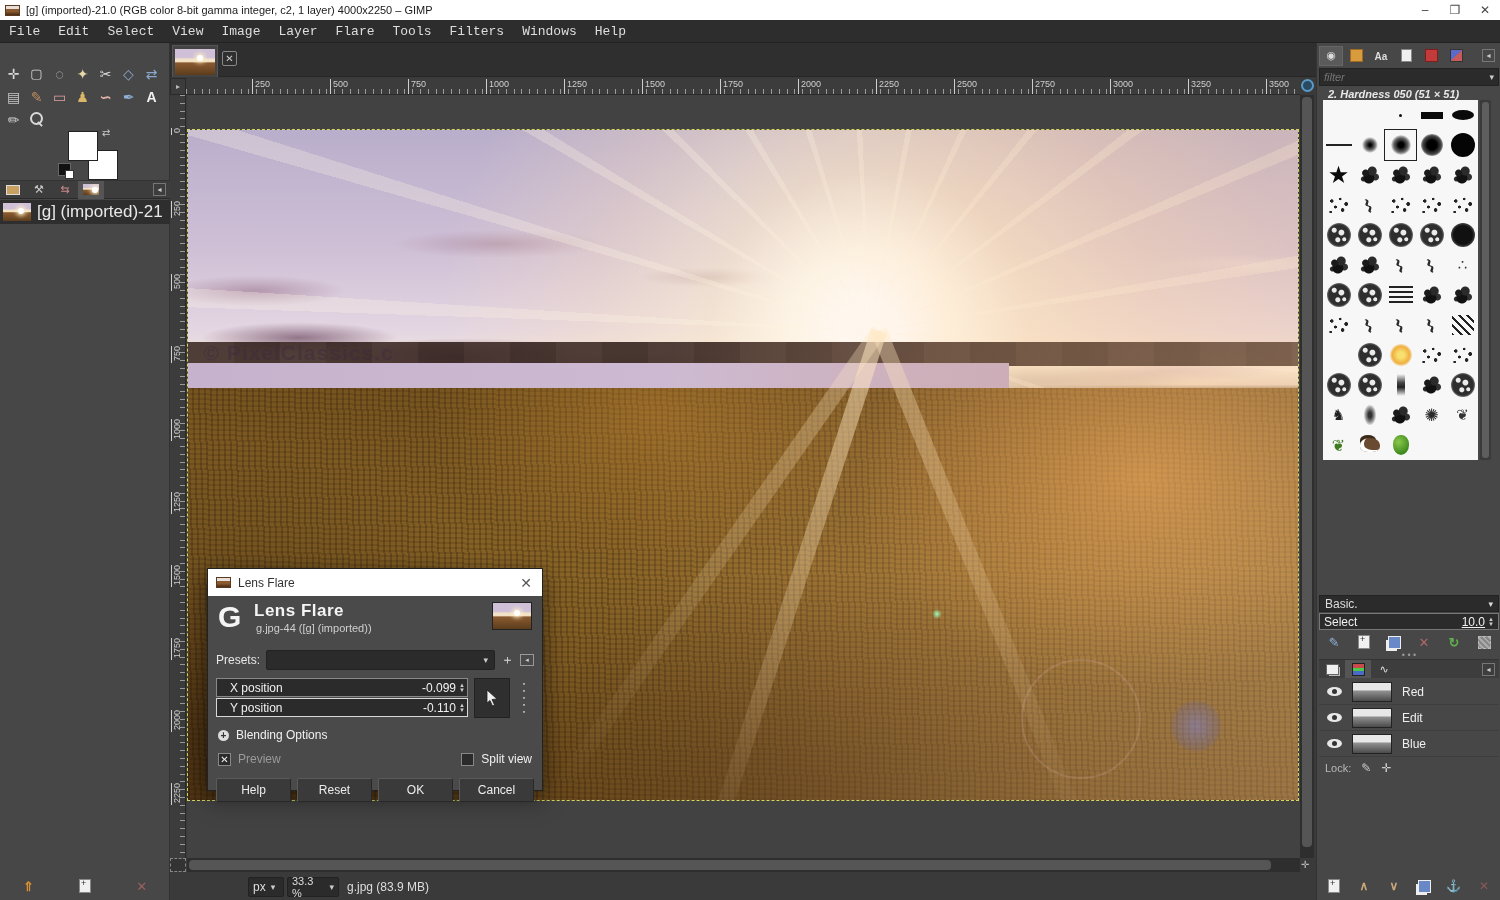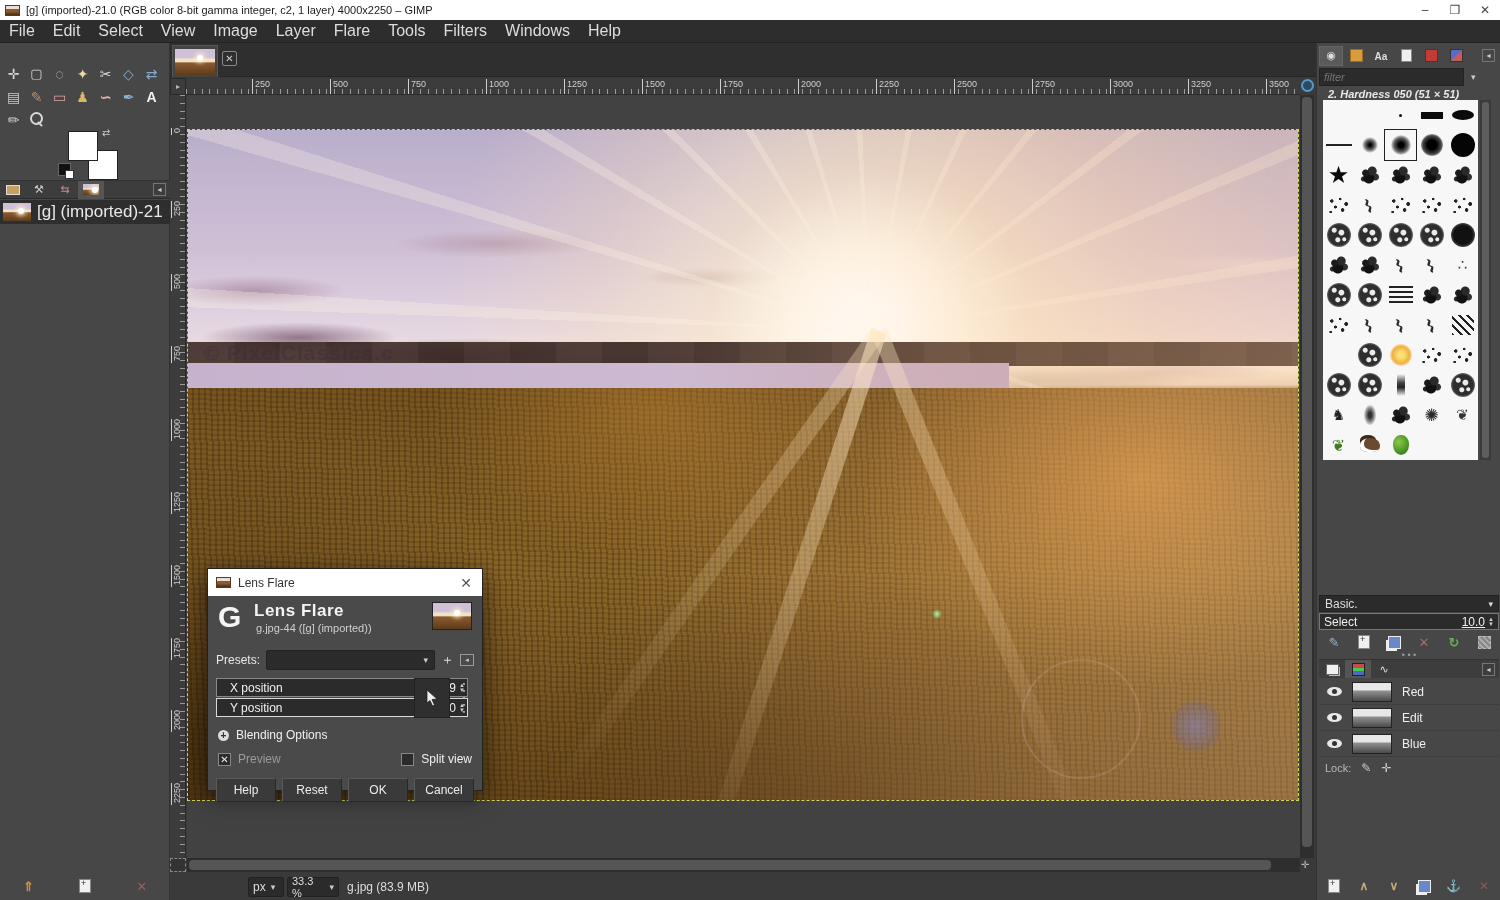--- a/index.html
+++ b/index.html
@@ -7,21 +7,21 @@
   #app{position:relative;width:1500px;height:900px;background:#474747;font-size:12px;color:#dcdcdc;}
 
   
   #titlebar{position:absolute;left:0;top:0;width:1500px;height:20px;background:#ffffff;color:#1a1a1a;display:flex;align-items:center;font-size:11px;}
   .app-ico{width:15px;height:11px;margin:0 6px 0 5px;border:1px solid #5a3a20;background:linear-gradient(180deg,#e8e0d8 0 30%,#8a5a30 30% 60%,#4a2c14 100%);}
   #winbtns{margin-left:auto;display:flex;}
   #winbtns span{width:30px;text-align:center;color:#444;font-size:12px;cursor:default;}
 
   
   #menubar{position:absolute;left:0;top:20px;width:1500px;height:23px;background:#2d2d2d;border-bottom:1px solid #222;display:flex;align-items:center;}
-  #menubar span{padding:0 9px;color:#dedede;font-size:16px;}
+  #menubar span{padding:0 9px;color:#dedede;font-size:13px;font-family:Liberation Mono, monospace;}
 
   
   #toolbox{position:absolute;left:0;top:43px;width:170px;height:857px;background:#474747;border-right:1px solid #333;}
   #tools{position:absolute;left:2px;top:19px;width:166px;display:flex;flex-wrap:wrap;}
   .tool{width:23px;height:23px;display:flex;align-items:center;justify-content:center;font-size:14px;color:#d8d8d8;position:relative;}
   .tool::after{font-size:14px;}
   .c-move::after{content:"✛";}
   .c-rect-select::after{content:"▢";font-size:13px;letter-spacing:0;border-bottom:0;}
   .c-free-select::after{content:"◌";}
   .c-fuzzy-select::after{content:"✦";color:#e8d8a8;}
@@ -131,21 +131,21 @@
   #rightpanel{position:absolute;left:1316px;top:43px;width:184px;height:857px;background:#474747;border-left:1px solid #333;}
   #ptabs{position:absolute;left:2px;top:2px;width:180px;height:21px;display:flex;align-items:center;gap:1px;}
   .ptab{width:24px;height:20px;display:flex;align-items:center;justify-content:center;color:#ddd;font-size:11px;}
   .ptab.sel{background:#5a5a5a;border:1px solid #666;}
   .ic-brushes::after{content:"◉";}
   .ic-patterns{width:13px;height:13px;background:#d89c3c;border:1px solid #a06a20;}
   .ic-fonts::after{content:"Aa";font-size:10px;font-weight:bold;}
   .ic-dochist{width:11px;height:13px;background:#f0f0f0;border:1px solid #888;}
   .ic-palettes{width:13px;height:13px;background:#c23b3b;border:1px solid #801c1c;}
   .ic-gradients{width:13px;height:13px;background:linear-gradient(135deg,#5a6ac8 0 50%,#c85a5a 50% 100%);border:1px solid #333;}
-  #pfilter{position:absolute;left:2px;top:25px;width:145px;height:18px;background:#2b2b2b;border:1px solid #222;display:flex;align-items:center;}
+  #pfilter{position:absolute;left:2px;top:25px;width:180px;height:18px;background:#2b2b2b;border:1px solid #222;display:flex;align-items:center;}
   #pfilter input{flex:1;background:transparent;border:none;outline:none;color:#aaa;font-style:italic;font-size:11px;padding:0 4px;}
   #pfilter .ar{color:#ccc;font-size:9px;margin-right:4px;}
   #btitle{position:absolute;left:11px;top:45px;font-size:11px;font-style:italic;font-weight:bold;color:#e8e8e8;}
   #bgrid{position:absolute;left:6px;top:57px;width:155px;height:360px;background:#f7f7f7;display:flex;flex-wrap:wrap;align-content:flex-start;}
   #bscroll{position:absolute;left:163px;top:57px;width:11px;height:360px;background:#3a3a3a;}
   #bscroll .th{position:absolute;left:2px;top:2px;width:7px;height:356px;background:#5e5e5e;border-radius:3px;}
   .bcell{width:31px;height:30px;display:flex;align-items:center;justify-content:center;position:relative;color:#1c1c1c;}
   .bcell::after{content:"";}
   .c-dot::after{width:3px;height:3px;background:#111;border-radius:50%;}
   .c-bar::after{width:22px;height:7px;background:#0a0a0a;}
@@ -218,21 +218,21 @@
   #lockrow .li{font-size:12px;color:#ccc;}
   #rbottom{position:absolute;left:2px;bottom:4px;width:180px;height:20px;display:flex;justify-content:space-around;align-items:center;}
   #rbottom .bb{font-size:12px;}
   .ic-up::after{content:"∧";color:#c8a87a;font-weight:bold;}
   .ic-down::after{content:"∨";color:#c8a87a;font-weight:bold;}
   .ic-anchor::after{content:"⚓";color:#888;}
   .ic-delx3::after{content:"✕";color:#8a5a5a;}
   .bb{display:flex;align-items:center;justify-content:center;width:22px;height:18px;}
 
   
-  #dialog{position:absolute;left:207px;top:568px;width:276px;height:223px;background:#4a4a4a;border:1px solid #222;box-shadow:0 6px 22px rgba(0,0,0,.55);z-index:20;}
+  #dialog{position:absolute;left:207px;top:568px;width:336px;height:223px;background:#4a4a4a;border:1px solid #222;box-shadow:0 6px 22px rgba(0,0,0,.55);z-index:20;}
   #dtitle{height:27px;background:#fff;display:flex;align-items:center;color:#333;font-size:12px;}
   #dtitle .app-ico{margin:0 7px 0 8px;}
   #dtitle .dx{margin-left:auto;margin-right:10px;color:#555;font-size:14px;}
   #dheader{position:relative;height:42px;margin:4px 8px 0 8px;}
   #glogo{position:absolute;left:2px;top:0px;font-size:30px;font-weight:bold;color:#f4f4f4;}
   #dheading{position:absolute;left:38px;top:1px;font-size:17px;font-weight:bold;color:#f4f4f4;letter-spacing:.5px;}
   #dsub{position:absolute;left:40px;top:22px;font-size:11px;color:#cfcfcf;}
   #dthumb{position:absolute;right:2px;top:2px;width:40px;height:28px;border:1px solid #222;}
   #drow-presets{display:flex;align-items:center;margin:8px 8px 0 8px;gap:6px;}
   #drow-presets label{font-size:12px;color:#e8e8e8;}

